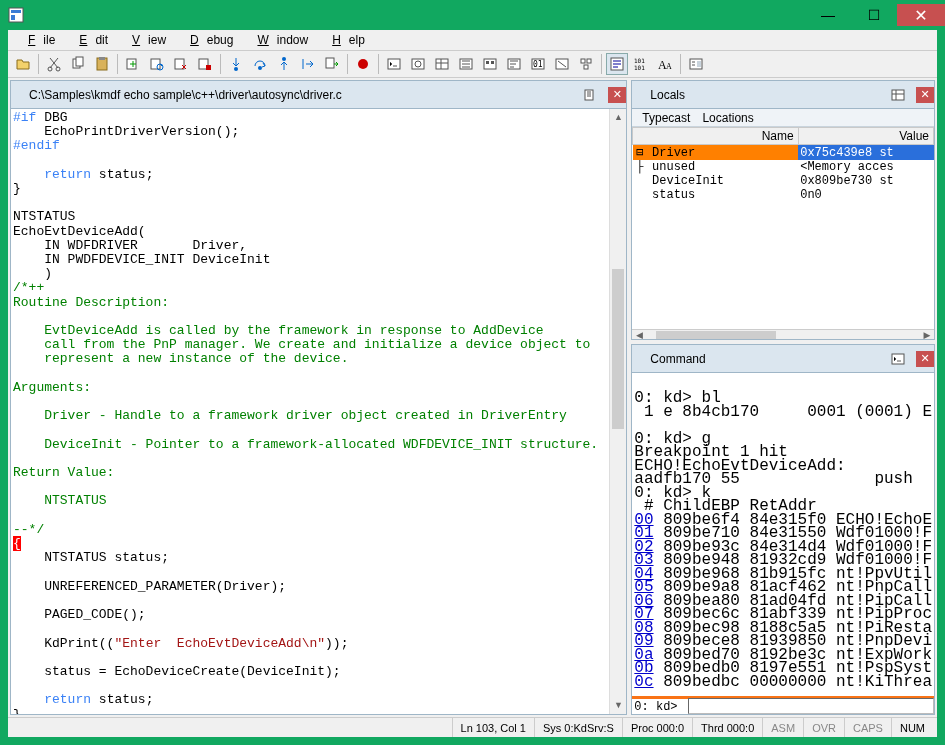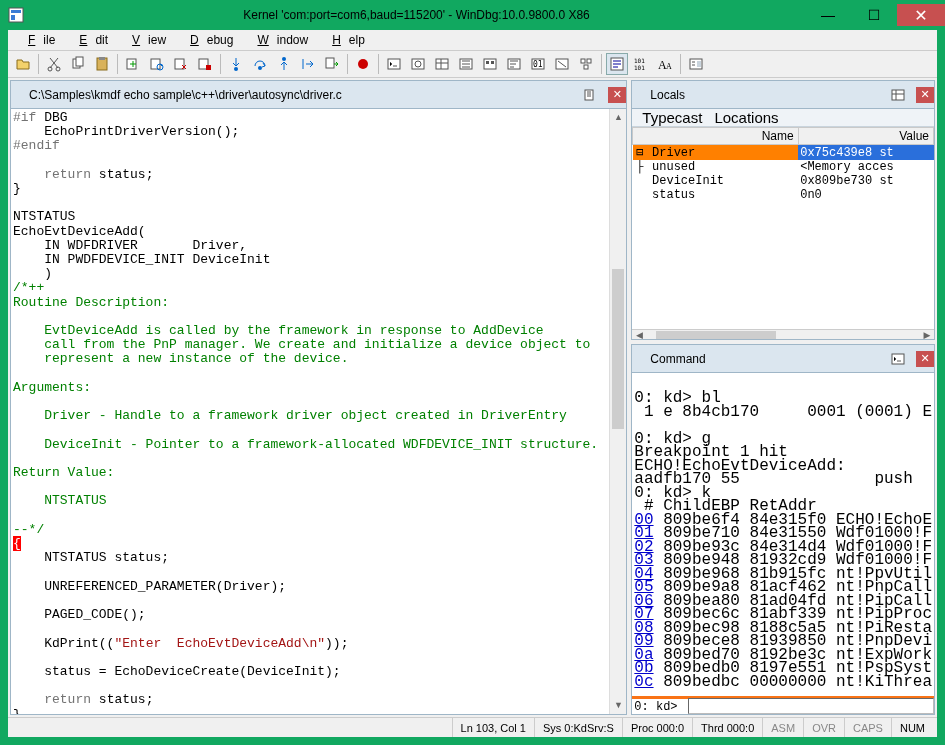--- a/index.html
+++ b/index.html
@@ -103,31 +103,31 @@
     flex: 1;
     font-family: "Courier New", monospace;
     font-size: 13px;
     line-height: 14.2px;
     padding: 2px 2px 2px 2px;
     white-space: pre;
     overflow: auto;
     color: #000;
     position: relative;
   }
-  .kw { color: #737373; }
+  .kw { color: #3b82f6; }
   .cmt { color: #008000; }
   .str { color: #a31515; }
   .hlred { background: #ff0000; color:#fff;}
   
   .subhdr {
     height: 18px;
     background: #eff3f7;
     border-bottom: 1px solid #c9d4dd;
     display:flex; align-items:center;
-    font-size: 15px;
+    font-size: 12px;
     padding-left: 4px;
   }
   .subhdr span { padding: 0 6px;}
   
   table.locals {
     width: 100%;
     border-collapse: collapse;
     font-family: "Courier New", monospace;
     font-size: 12px;
     table-layout: fixed;
@@ -217,21 +217,20 @@
 
 <div class="titlebar">
   <span class="icon">
     <svg width="16" height="16">
         <rect x="1" y="1" width="14" height="14" fill="#fff" stroke="#555"></rect>
         <rect x="3" y="3" width="10" height="3" fill="#3a7bd5"></rect>
         <rect x="3" y="8" width="4" height="5" fill="#3a7bd5"></rect>
       </svg>
   </span>
   <span class="spacer"></span>
-  <span class="title">Kernel 'com:port=com6,baud=115200' - WinDbg:10.0.9800.0 X86</span>
   <span class="spacer"></span>
   <span class="wbtn">—</span>
   <span class="wbtn">☐</span>
   <span class="wbtn close">✕</span>
 </div>
 
 <div class="outer">
 
   <div class="menubar">
     <span><span class="u">F</span>ile</span>

